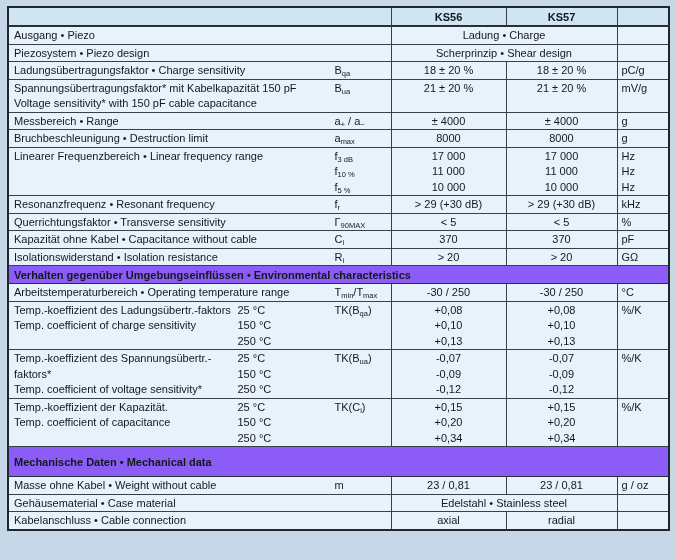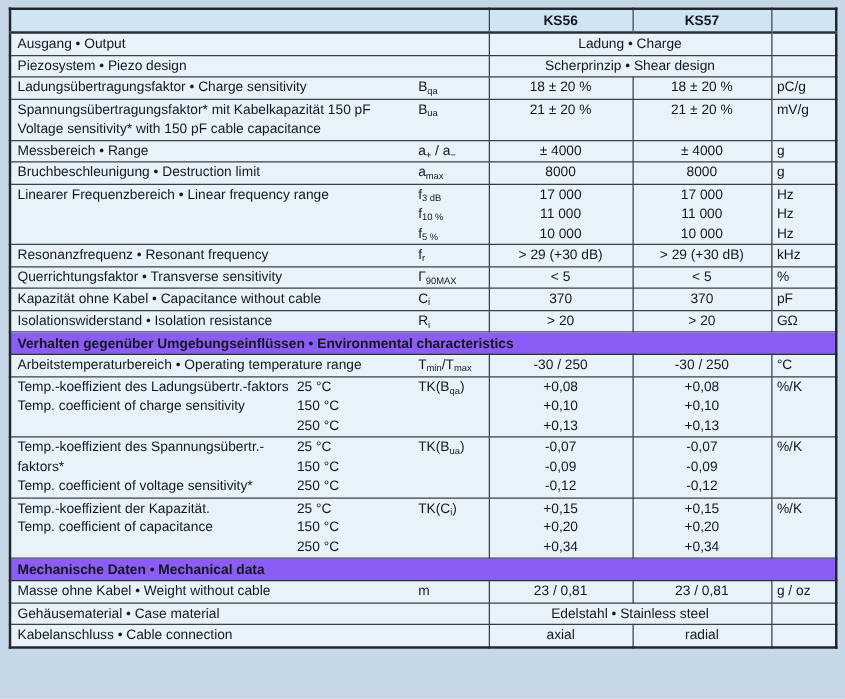--- a/index.html
+++ b/index.html
@@ -75,21 +75,21 @@
       <th></th>
       <th>KS56</th>
       <th>KS57</th>
       <th></th>
     </tr>
   </thead>
   <tbody>
       <tr>
         <td class="c1" style="height: 16px;">
           <div class="wrap">
-            <div class="lbl">Ausgang • Output</div>
+            <div class="lbl">Ausgang • Piezo</div>
           </div>
         </td>
         <td class="val" colspan="2">Ladung • Charge</td>
         <td class="unit"></td>
       </tr>
       <tr>
         <td class="c1" style="height: 16px;">
           <div class="wrap">
             <div class="lbl">Piezosystem • Piezo design</div>
           </div>
@@ -240,21 +240,21 @@
             <div class="lbl">Temp.-koeffizient der Kapazität.<br>Temp. coefficient of capacitance</div>
             <div class="temps">25 °C<br>150 °C<br>250 °C</div>
             <div class="sym">TK(C<sub>i</sub>)</div>
           </div>
         </td>
         <td class="val">+0,15<br>+0,20<br>+0,34</td>
         <td class="val">+0,15<br>+0,20<br>+0,34</td>
         <td class="unit">%/K</td>
       </tr>
       <tr>
-        <td class="section" colspan="4" style="height: 18px;">Mechanische Daten • Mechanical data</td>
+        <td class="section" colspan="4" style="height: 30px;">Mechanische Daten • Mechanical data</td>
       </tr>
       <tr>
         <td class="c1" style="height: 16px;">
           <div class="wrap">
             <div class="lbl">Masse ohne Kabel • Weight without cable</div>
             <div class="sym">m</div>
           </div>
         </td>
         <td class="val">23 / 0,81</td>
         <td class="val">23 / 0,81</td>

